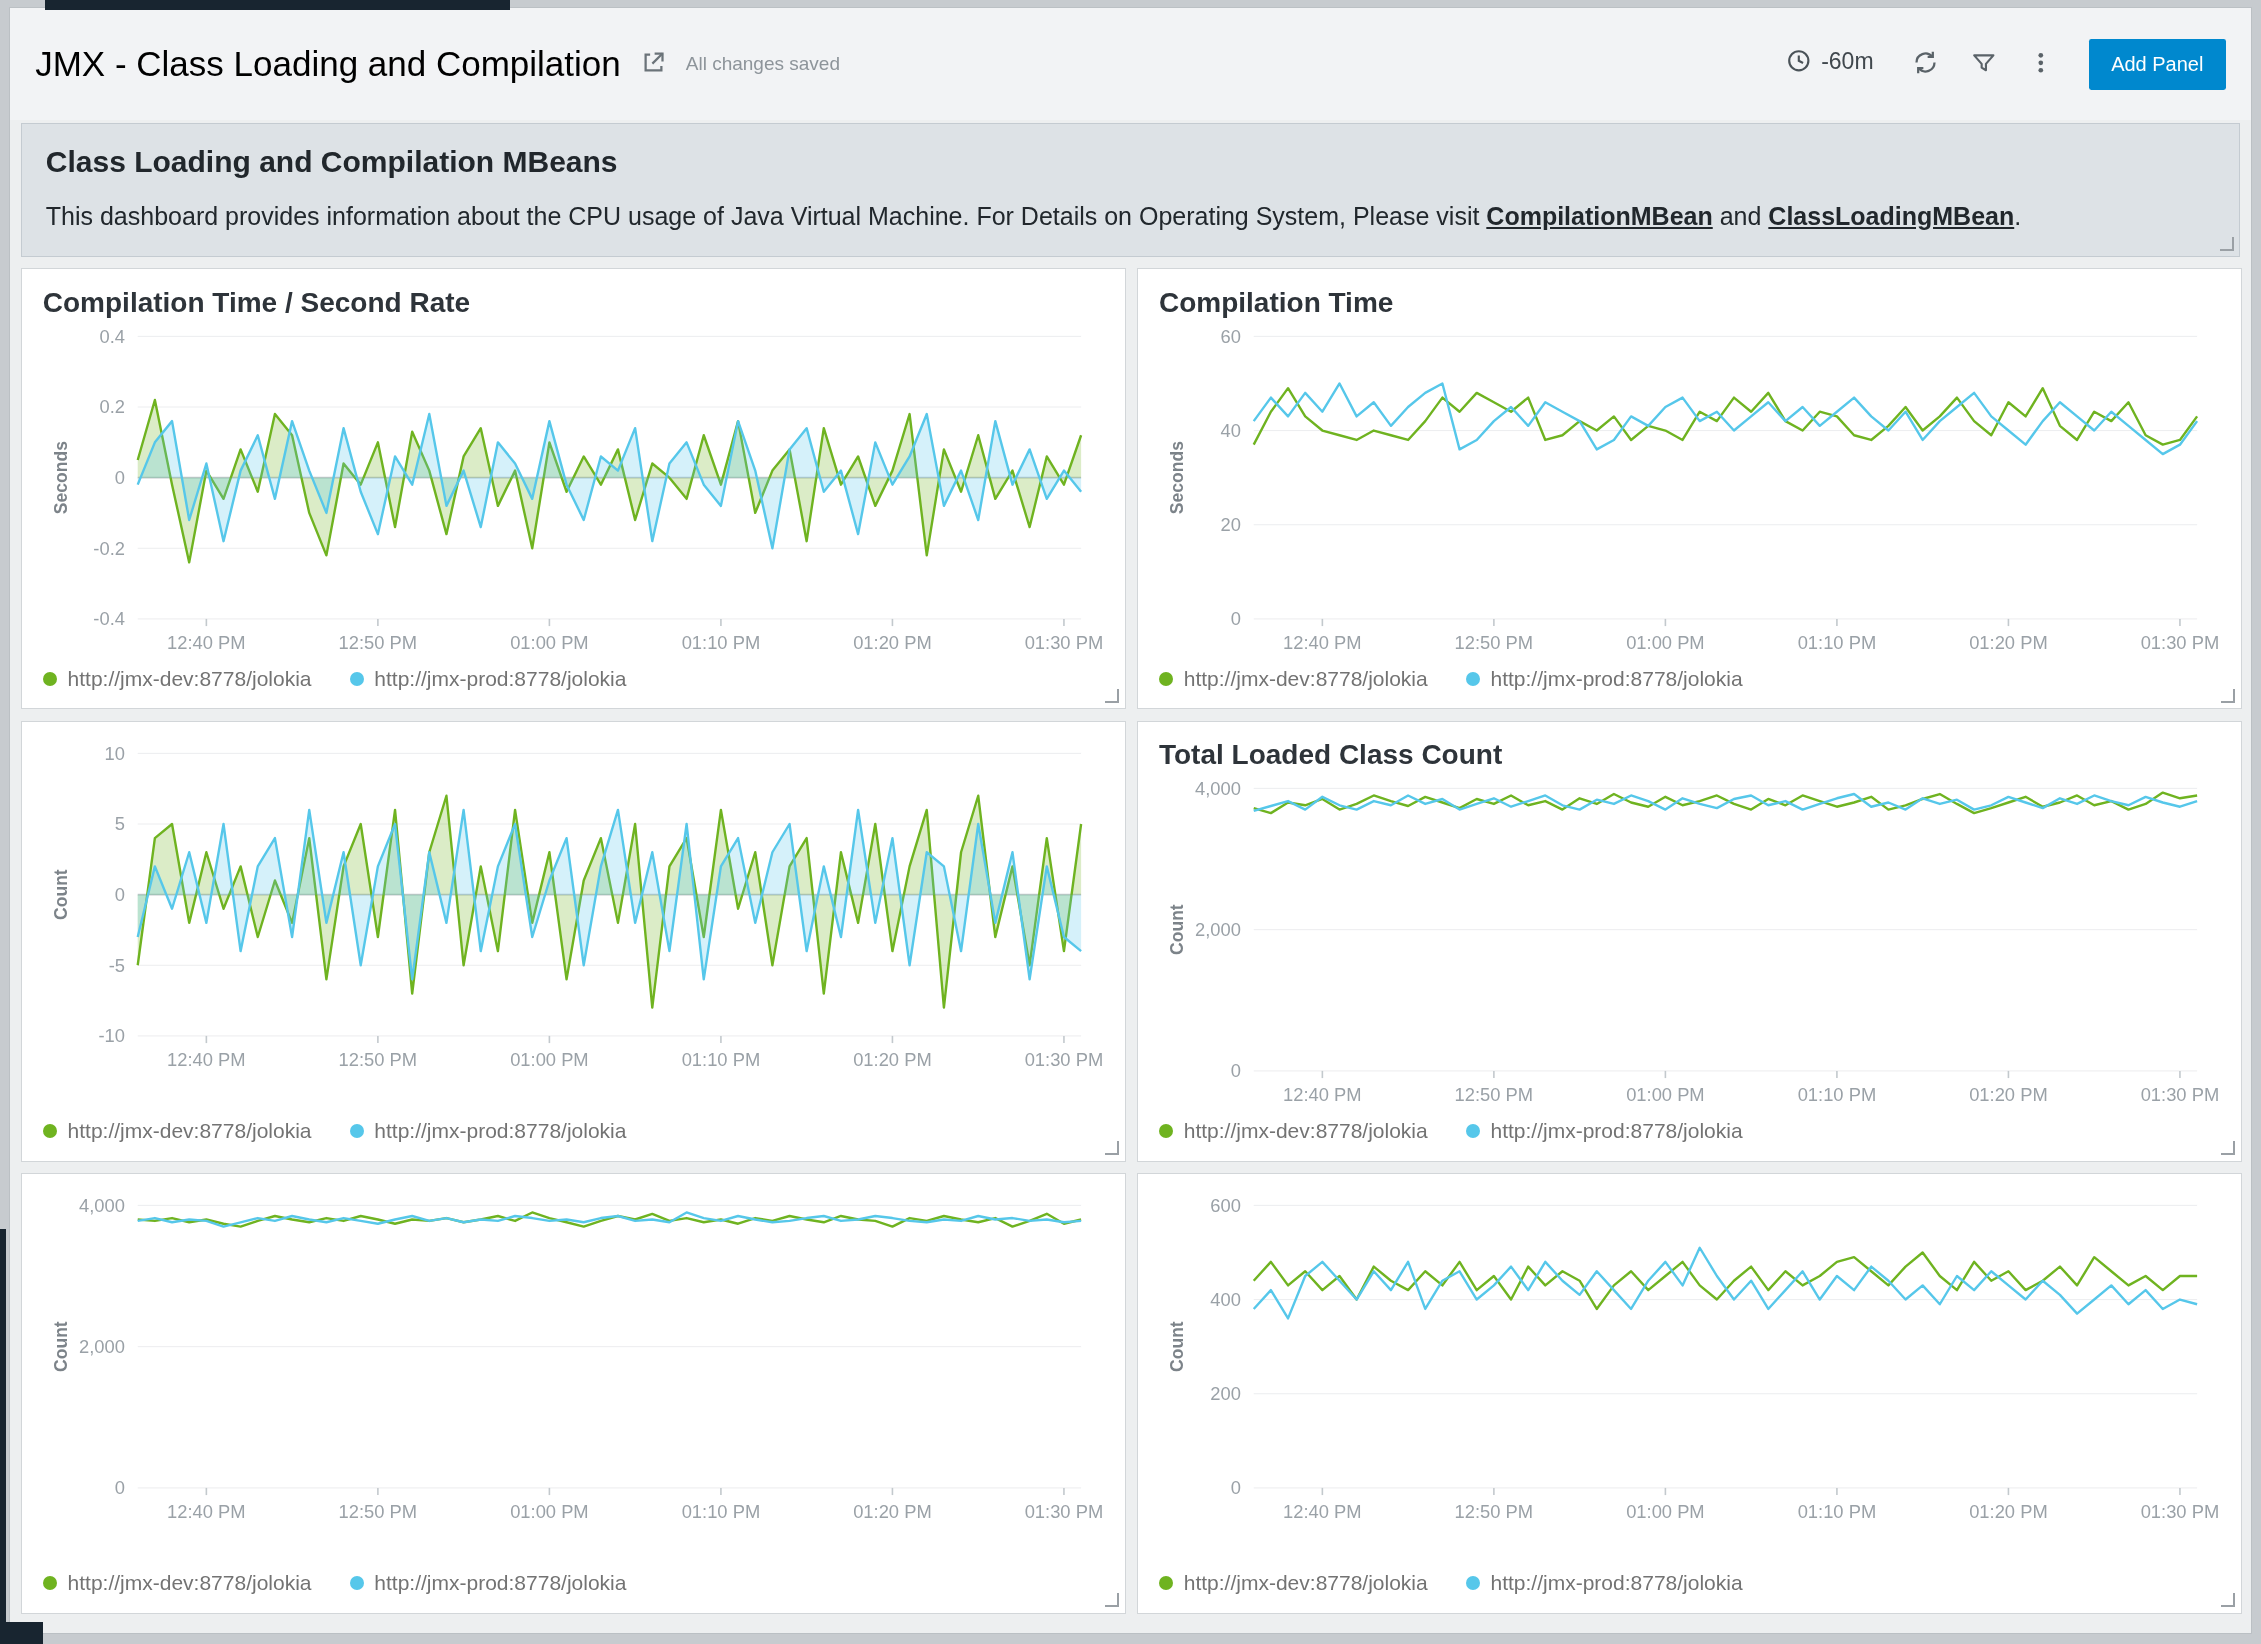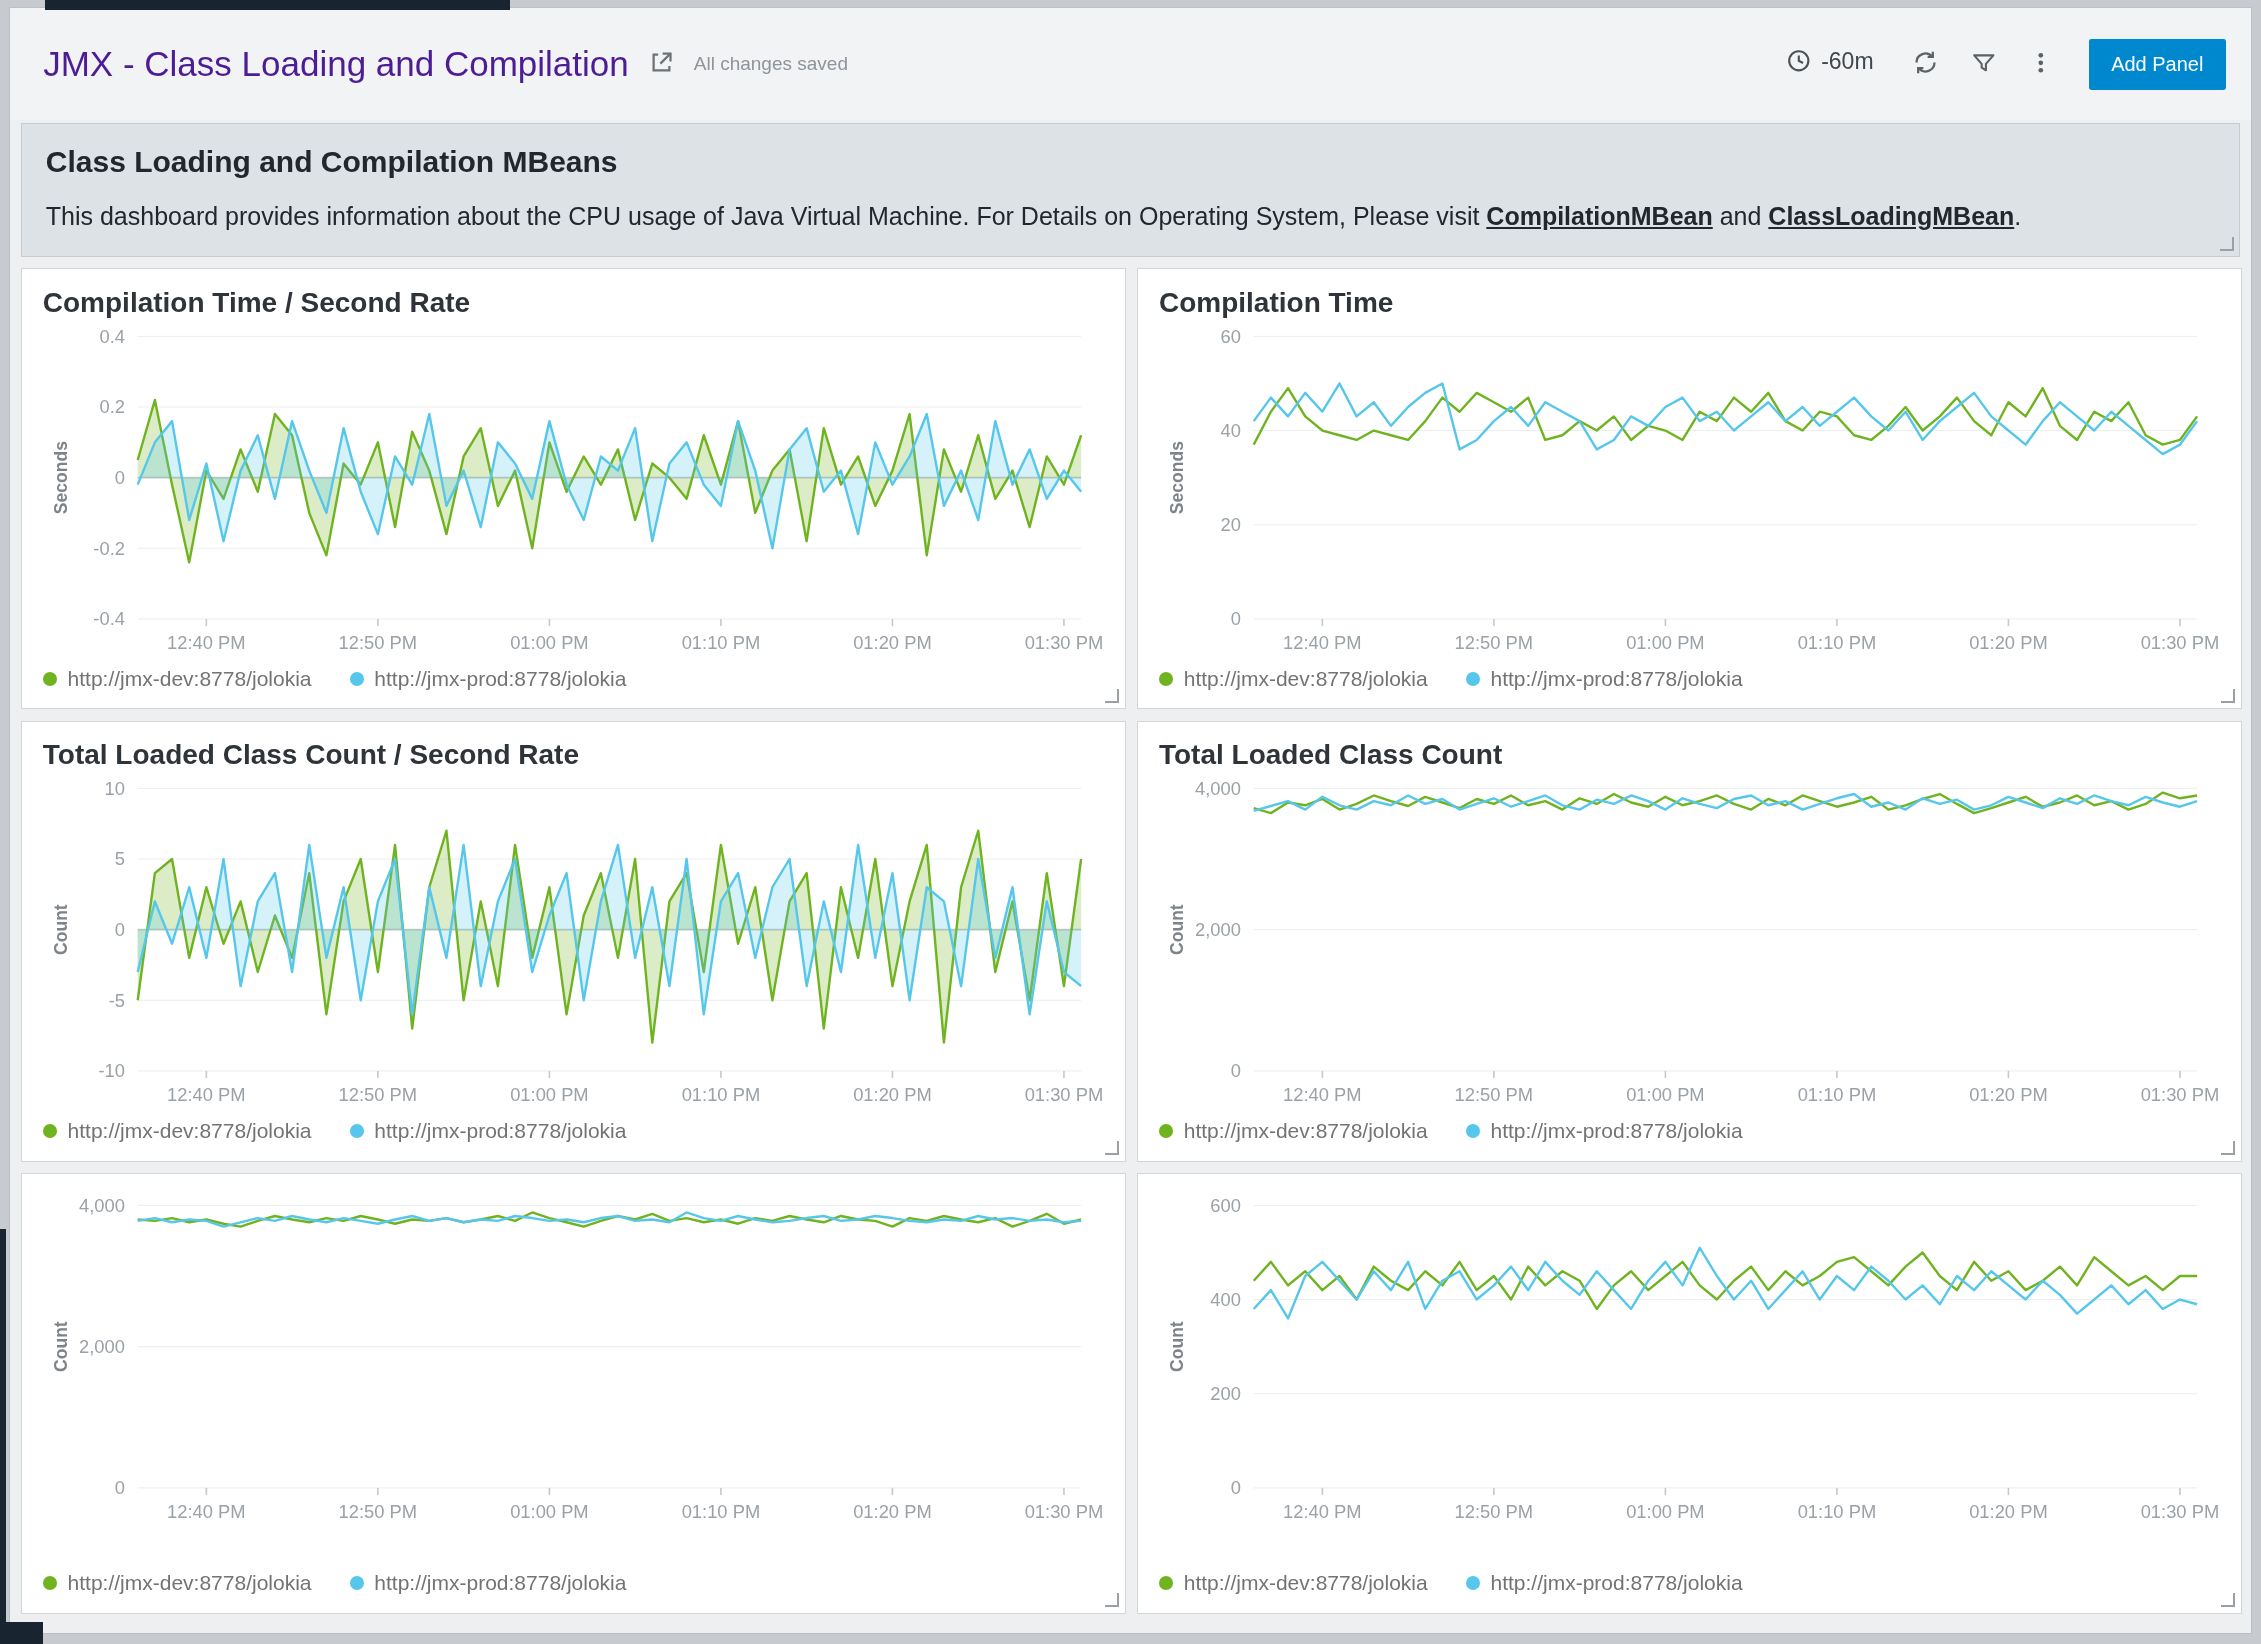--- a/index.html
+++ b/index.html
@@ -9,21 +9,21 @@
     background:#c7cbcf;
   }
   .frame{position:absolute;inset:0;background:#c7cbcf;padding:8px 9.6px 11.2px 9.6px;box-sizing:border-box;}
   .page{position:relative;width:100%;height:100%;background:#edeff0;overflow:hidden;box-shadow:0 0 0 0.8px #b8bdc1;}
   .edge-top{position:absolute;left:45px;top:0;width:465px;height:9.6px;background:#182530;}
   .edge-left{position:absolute;left:0;bottom:0;width:6.4px;height:415px;background:#182530;}
   .edge-bottom{position:absolute;left:0;bottom:0;width:43px;height:22.4px;background:#182530;}
 
   
   .topbar{display:flex;align-items:center;height:112px;padding:0 25.6px;background:#f2f3f5;}
-  .dash-title{font-size:35px;font-weight:400;color:#4c1d95;margin:0 19px 0 8px;}
+  .dash-title{font-size:35px;font-weight:400;color:#000000;margin:0 19px 0 0;}
   .icon-btn{display:inline-flex;align-items:center;justify-content:center;color:#5a6268;background:none;border:none;cursor:pointer;padding:0;}
   .share{margin-right:19px;color:#6b7379;}
   .saved{font-size:19px;color:#8d949a;}
   .spacer{flex:1;}
   .time-ctrl{display:flex;gap:9.6px;font-size:23px;color:#40474d;background:none;border:none;cursor:pointer;}
   .tool{margin-left:32px;}
   .add-panel{margin-left:35px;background:#0088ce;color:#fff;font-size:20px;font-family:inherit;
     padding:0 22.4px;height:51px;border:none;border-radius:2.4px;cursor:pointer;}
 
   
@@ -193,21 +193,20 @@
           </div>
           <div class="legend-item">
             <span class="dot prod" style="background: rgb(86, 199, 234);"></span>
             <span>http://jmx-prod:8778/jolokia</span>
           </div>
         </div>
         <span class="resize-handle"></span>
       </section>
 
       <section class="panel">
-        <h3 class="panel-title">Total Loaded Class Count / Second Rate</h3>
         <div class="chart"><svg width="1061" height="340" viewBox="0 0 1328 426">
               <line x1="118" y1="372.0" x2="1300" y2="372.0" stroke="#e7e9eb" stroke-width="1"></line>
               <text x="102" y="380" text-anchor="end" font-size="23" fill="#9aa1a7">-10</text>
               <line x1="118" y1="283.5" x2="1300" y2="283.5" stroke="#e7e9eb" stroke-width="1"></line>
               <text x="102" y="291.5" text-anchor="end" font-size="23" fill="#9aa1a7">-5</text>
               <line x1="118" y1="195.0" x2="1300" y2="195.0" stroke="#c3c9cd" stroke-width="2"></line>
               <text x="102" y="203" text-anchor="end" font-size="23" fill="#9aa1a7">0</text>
               <line x1="118" y1="106.5" x2="1300" y2="106.5" stroke="#e7e9eb" stroke-width="1"></line>
               <text x="102" y="114.5" text-anchor="end" font-size="23" fill="#9aa1a7">5</text>
               <line x1="118" y1="18.0" x2="1300" y2="18.0" stroke="#e7e9eb" stroke-width="1"></line>

